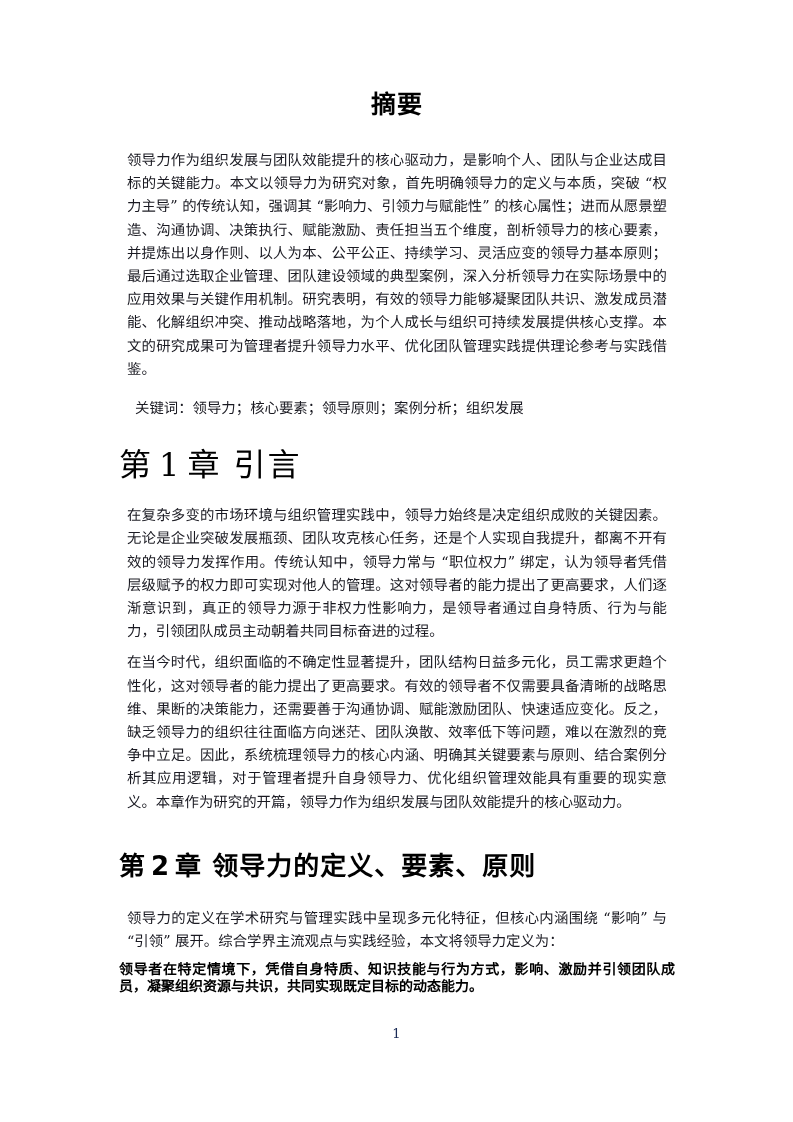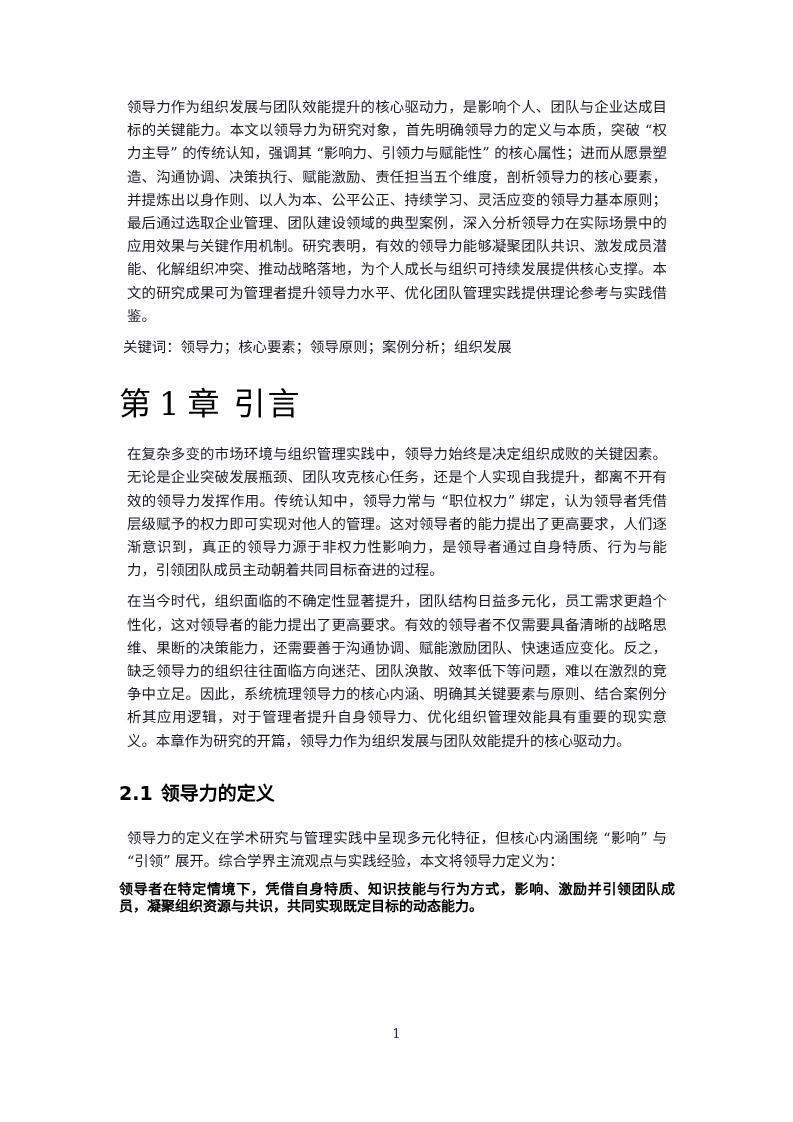--- a/index.html
+++ b/index.html
@@ -60,21 +60,21 @@
   .body-text + .body-text {
     margin-top: 0;
   }
 
   .keywords {
     font-family: "DejaVu Serif", "Liberation Serif", serif;
     font-size: 14.4px;
     line-height: 23.2px;
     color: #1a1a22;
     text-align: left;
-    margin: 4px;
+    margin: 16px;
   }
 
   
   .chapter-heading-serif {
     font-family: "DejaVu Serif", "Liberation Serif", serif;
     font-weight: normal;
     font-size: 32px;
     line-height: 42px;
     color: #000000;
     letter-spacing: 2px;
@@ -147,37 +147,38 @@
     line-height: 16px;
     color: #1a2a55;
   }
 </style>
 </head>
 <body>
 
 <div class="page">
   <div class="content">
 
+    <h1 class="doc-title">摘要</h1>
 
     <p class="body-text">领导力作为组织发展与团队效能提升的核心驱动力，是影响个人、团队与企业达成目标的关键能力。本文以领导力为研究对象，首先明确领导力的定义与本质，突破 “权力主导” 的传统认知，强调其 “影响力、引领力与赋能性” 的核心属性；进而从愿景塑造、沟通协调、决策执行、赋能激励、责任担当五个维度，剖析领导力的核心要素，并提炼出以身作则、以人为本、公平公正、持续学习、灵活应变的领导力基本原则；最后通过选取企业管理、团队建设领域的典型案例，深入分析领导力在实际场景中的应用效果与关键作用机制。研究表明，有效的领导力能够凝聚团队共识、激发成员潜能、化解组织冲突、推动战略落地，为个人成长与组织可持续发展提供核心支撑。本文的研究成果可为管理者提升领导力水平、优化团队管理实践提供理论参考与实践借鉴。</p>
 
     <p class="keywords">关键词：领导力；核心要素；领导原则；案例分析；组织发展</p>
 
     <h2 class="chapter-heading-serif">
       <span>第</span><span class="num">1</span><span>章</span><span class="sep"></span><span>引言</span>
     </h2>
 
     <p class="body-text">在复杂多变的市场环境与组织管理实践中，领导力始终是决定组织成败的关键因素。无论是企业突破发展瓶颈、团队攻克核心任务，还是个人实现自我提升，都离不开有效的领导力发挥作用。传统认知中，领导力常与 “职位权力” 绑定，认为领导者凭借层级赋予的权力即可实现对他人的管理。这对领导者的能力提出了更高要求，人们逐渐意识到，真正的领导力源于非权力性影响力，是领导者通过自身特质、行为与能力，引领团队成员主动朝着共同目标奋进的过程。</p>
 
     <p class="body-text">在当今时代，组织面临的不确定性显著提升，团队结构日益多元化，员工需求更趋个性化，这对领导者的能力提出了更高要求。有效的领导者不仅需要具备清晰的战略思维、果断的决策能力，还需要善于沟通协调、赋能激励团队、快速适应变化。反之，缺乏领导力的组织往往面临方向迷茫、团队涣散、效率低下等问题，难以在激烈的竞争中立足。因此，系统梳理领导力的核心内涵、明确其关键要素与原则、结合案例分析其应用逻辑，对于管理者提升自身领导力、优化组织管理效能具有重要的现实意义。本章作为研究的开篇，领导力作为组织发展与团队效能提升的核心驱动力。</p>
 
+    <h2 class="chapter-heading-sans">
+      <span>第</span><span class="num">2</span><span>章</span><span class="sep"></span><span>领导力的定义、要素、原则</span>
+    </h2>
 
-    <h3 class="section-heading">
-      <span>2.1</span><span class="sep"></span><span>领导力的定义</span>
-    </h3>
 
     <p class="body-text">领导力的定义在学术研究与管理实践中呈现多元化特征，但核心内涵围绕 “影响” 与 “引领” 展开。综合学界主流观点与实践经验，本文将领导力定义为：</p>
 
     <p class="definition-text">领导者在特定情境下，凭借自身特质、知识技能与行为方式，影响、激励并引领团队成员，凝聚组织资源与共识，共同实现既定目标的动态能力。</p>
 
 
   </div>
 
   <div class="page-number">1</div>
 </div>

